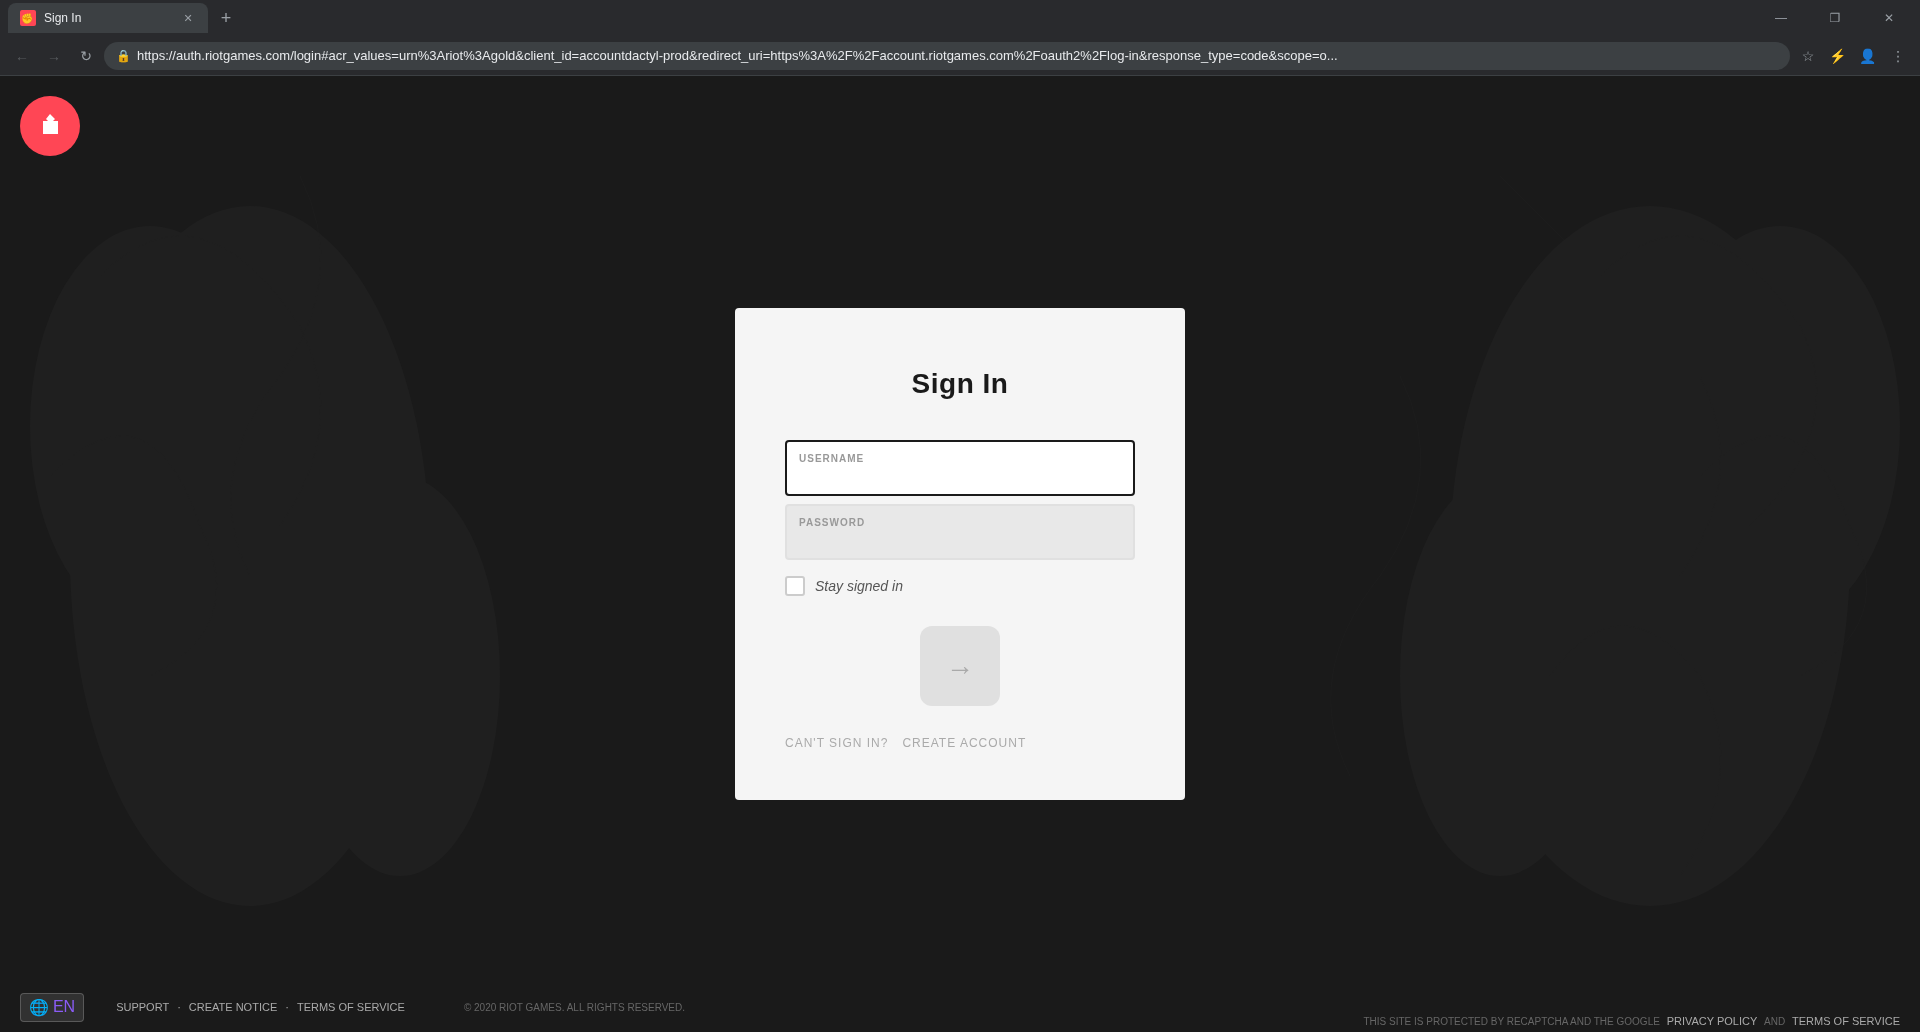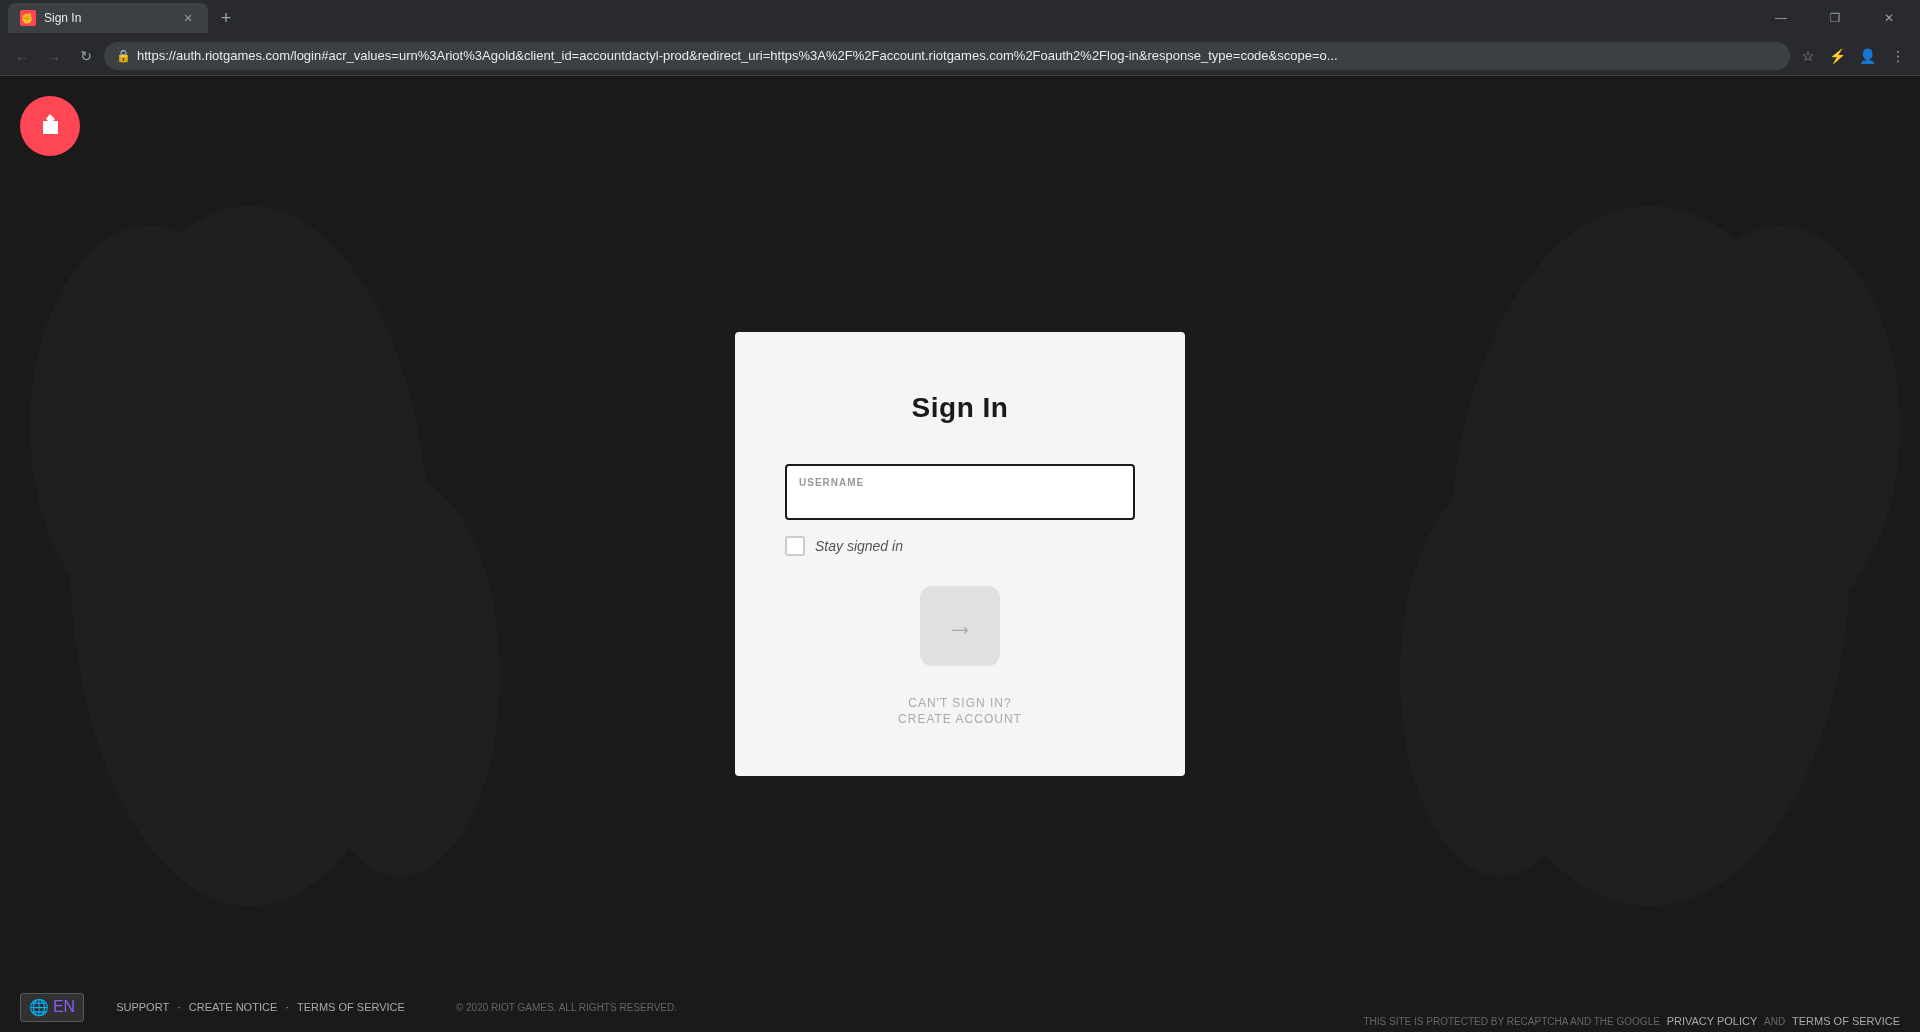--- a/index.html
+++ b/index.html
@@ -239,21 +239,21 @@
     .footer-link {
       color: #aaa;
       font-size: 11px;
       text-decoration: none;
       cursor: pointer;
     }
 
     .footer-copyright {
       color: #666;
       font-size: 10px;
-      margin-left: 8px;
+      margin-left: 16px;
       padding-left: 31px;
     }
 
     .footer-right {
       margin-left: auto;
       color: #666;
       font-size: 10px;
       text-align: right;
       margin-top: 27px;
     }
@@ -353,23 +353,23 @@
       display: flex;
       align-items: center;
       justify-content: center;
       cursor: pointer;
       font-size: 28px;
       color: #aaa;
     }
 
     .bottom-links {
       display: flex;
-      flex-direction: column;
-      align-items: center;
-      gap: 2px;
+      flex-direction: row;
+      align-items: center;
+      gap: 14px;
     }
 
     .bottom-link {
       font-size: 12px;
       color: #aaa;
       letter-spacing: 1px;
       text-transform: uppercase;
       cursor: pointer;
       text-decoration: none;
     }
@@ -463,20 +463,24 @@
 
   <div class="login-modal">
 
     <h1 class="modal-title">Sign In</h1>
 
     <div class="field-wrapper">
       <label class="field-label">USERNAME</label>
       <input type="text" class="form-input" autocomplete="username" style="">
     </div>
 
+    <div class="field-wrapper">
+      <label class="field-label">PASSWORD</label>
+      <input type="password" class="form-input password-field" autocomplete="current-password" style="">
+    </div>
 
     <div class="stay-signed-row">
       <div class="checkbox-wrapper"></div>
       <span class="stay-label">Stay signed in</span>
     </div>
 
     <div class="submit-btn-wrapper">
       <button class="submit-btn">
         <span>→</span>
       </button>

